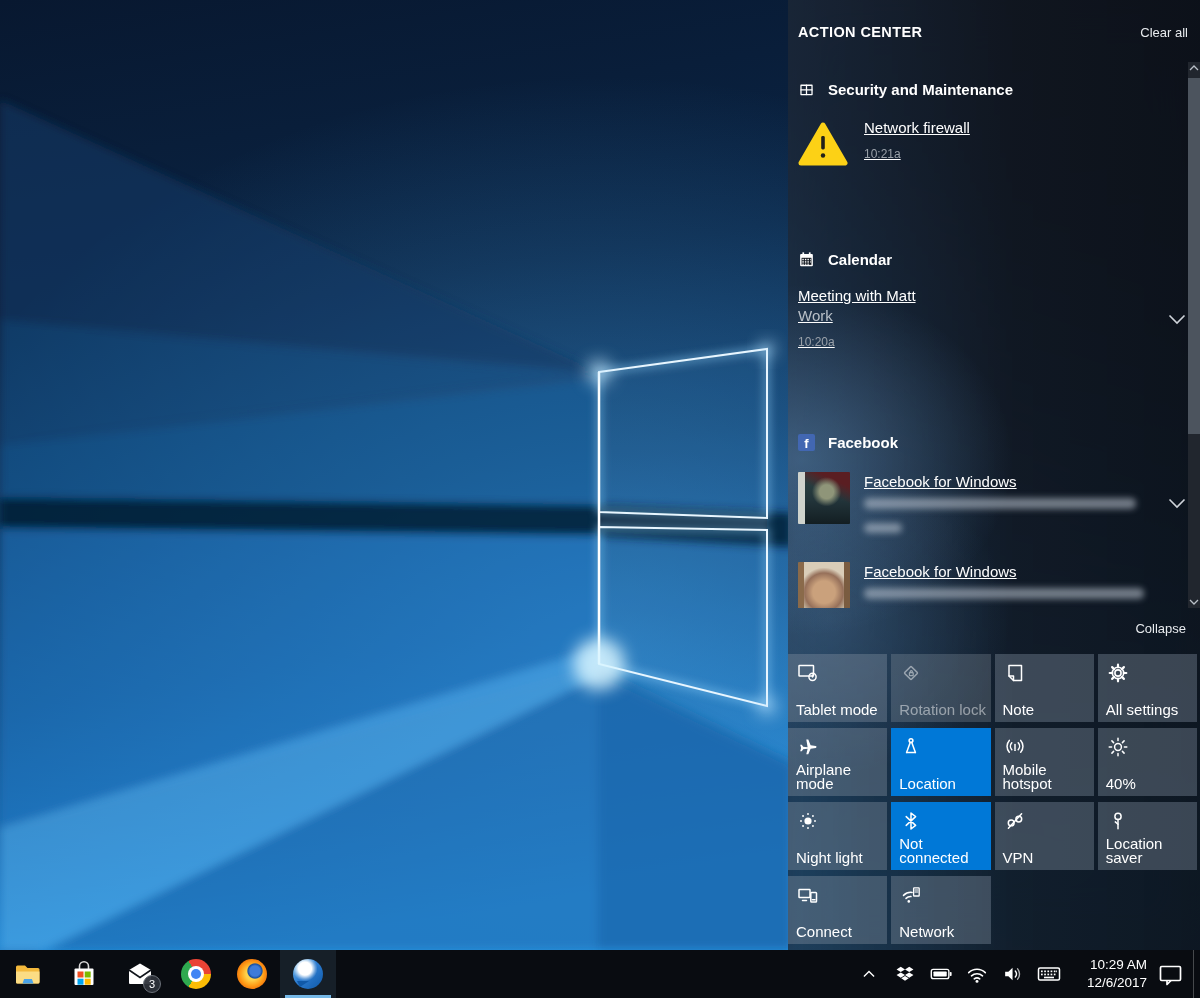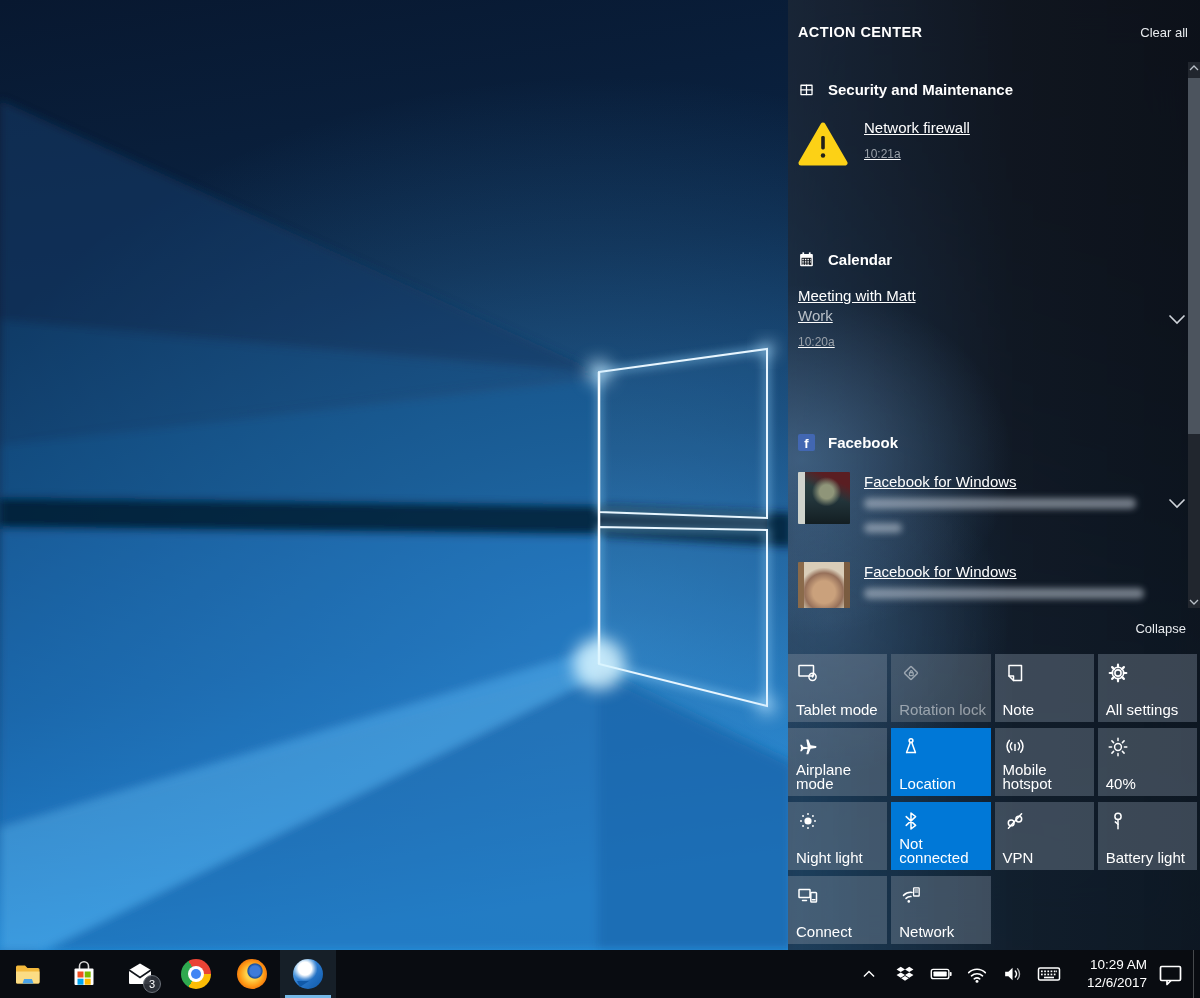--- a/index.html
+++ b/index.html
@@ -356,21 +356,21 @@
         </svg>
         <div class="t-label">VPN</div>
       </div>
 
       <div class="tile">
         <svg class="t-icon lineic" viewBox="0 0 24 24">
           <circle cx="12" cy="7.4" r="3.1"></circle>
             <path d="M12,10.5 V19.8"></path>
             <path d="M12,15.2 L9.3,12.9"></path>
         </svg>
-        <div class="t-label">Battery light</div>
+        <div class="t-label">Location saver</div>
       </div>
 
 
       <div class="tile">
         <svg class="t-icon lineic" viewBox="0 0 24 24">
           <rect x="3" y="6.5" width="11" height="8" rx="0.5"></rect>
             <path d="M6.5,17.5 h4"></path>
           <rect x="14.8" y="9.5" width="5.7" height="9.5" rx="0.8"></rect>
             <line x1="16.3" y1="16.8" x2="19" y2="16.8"></line>
         </svg>

